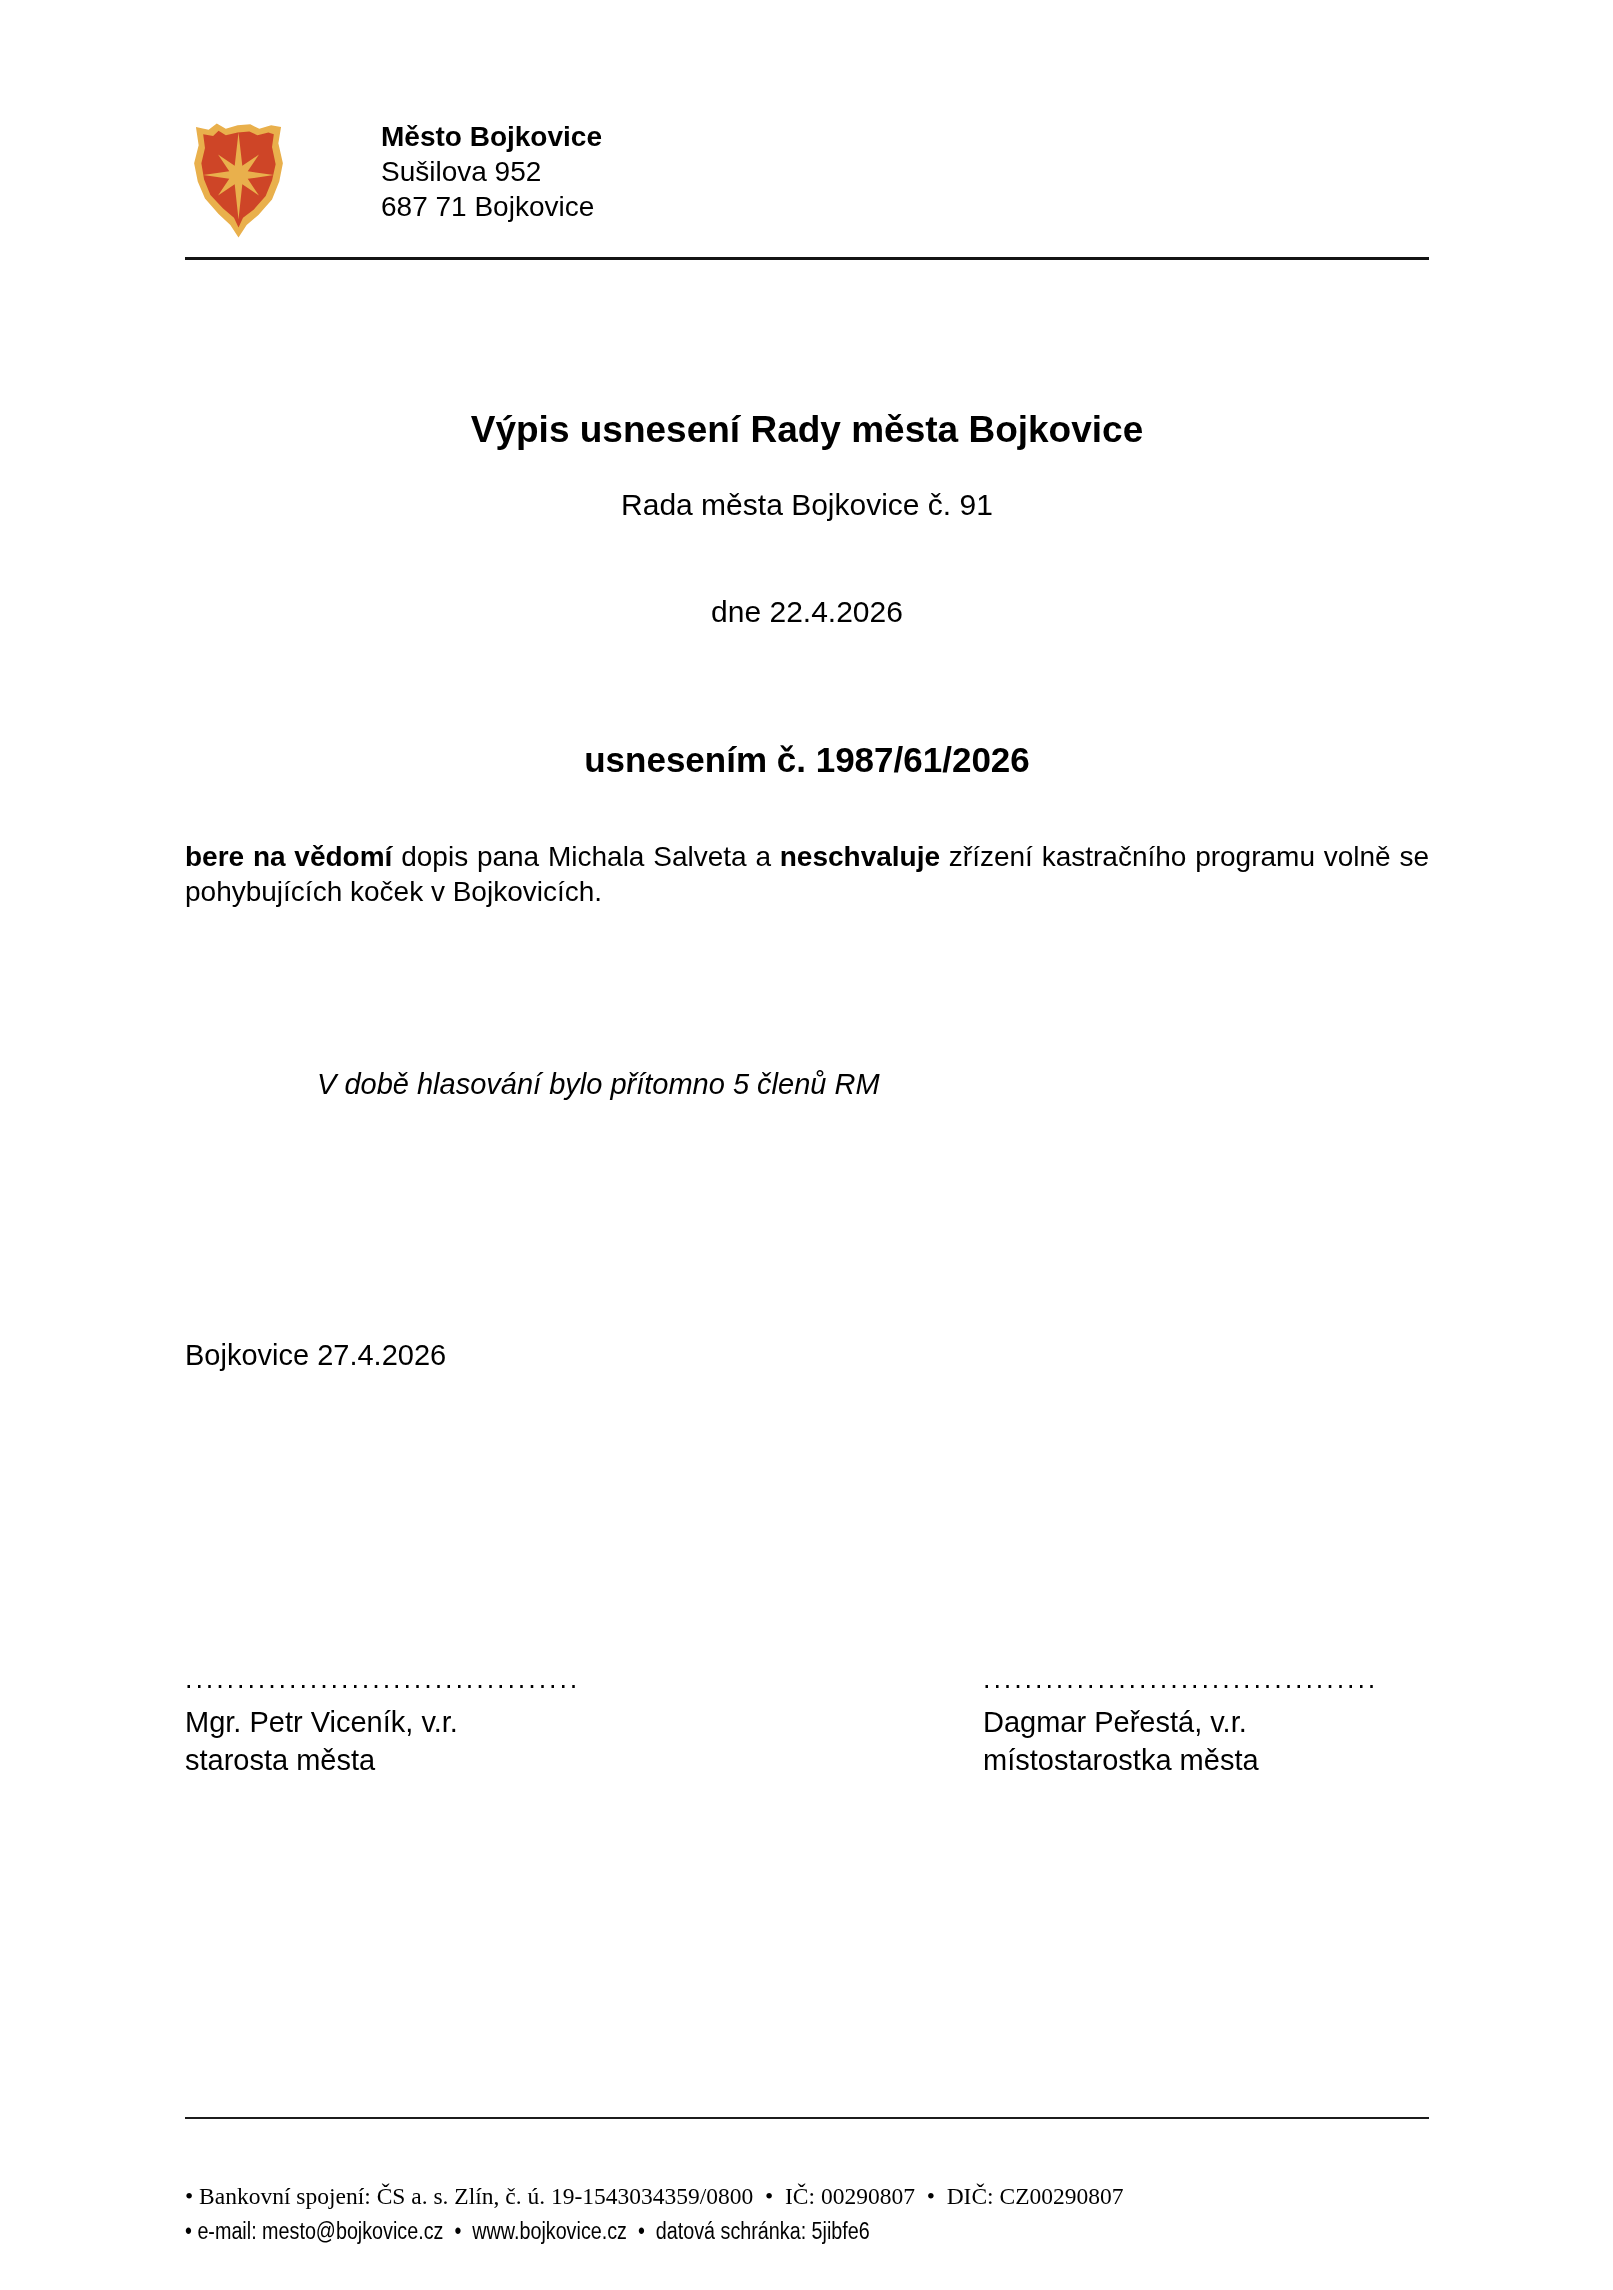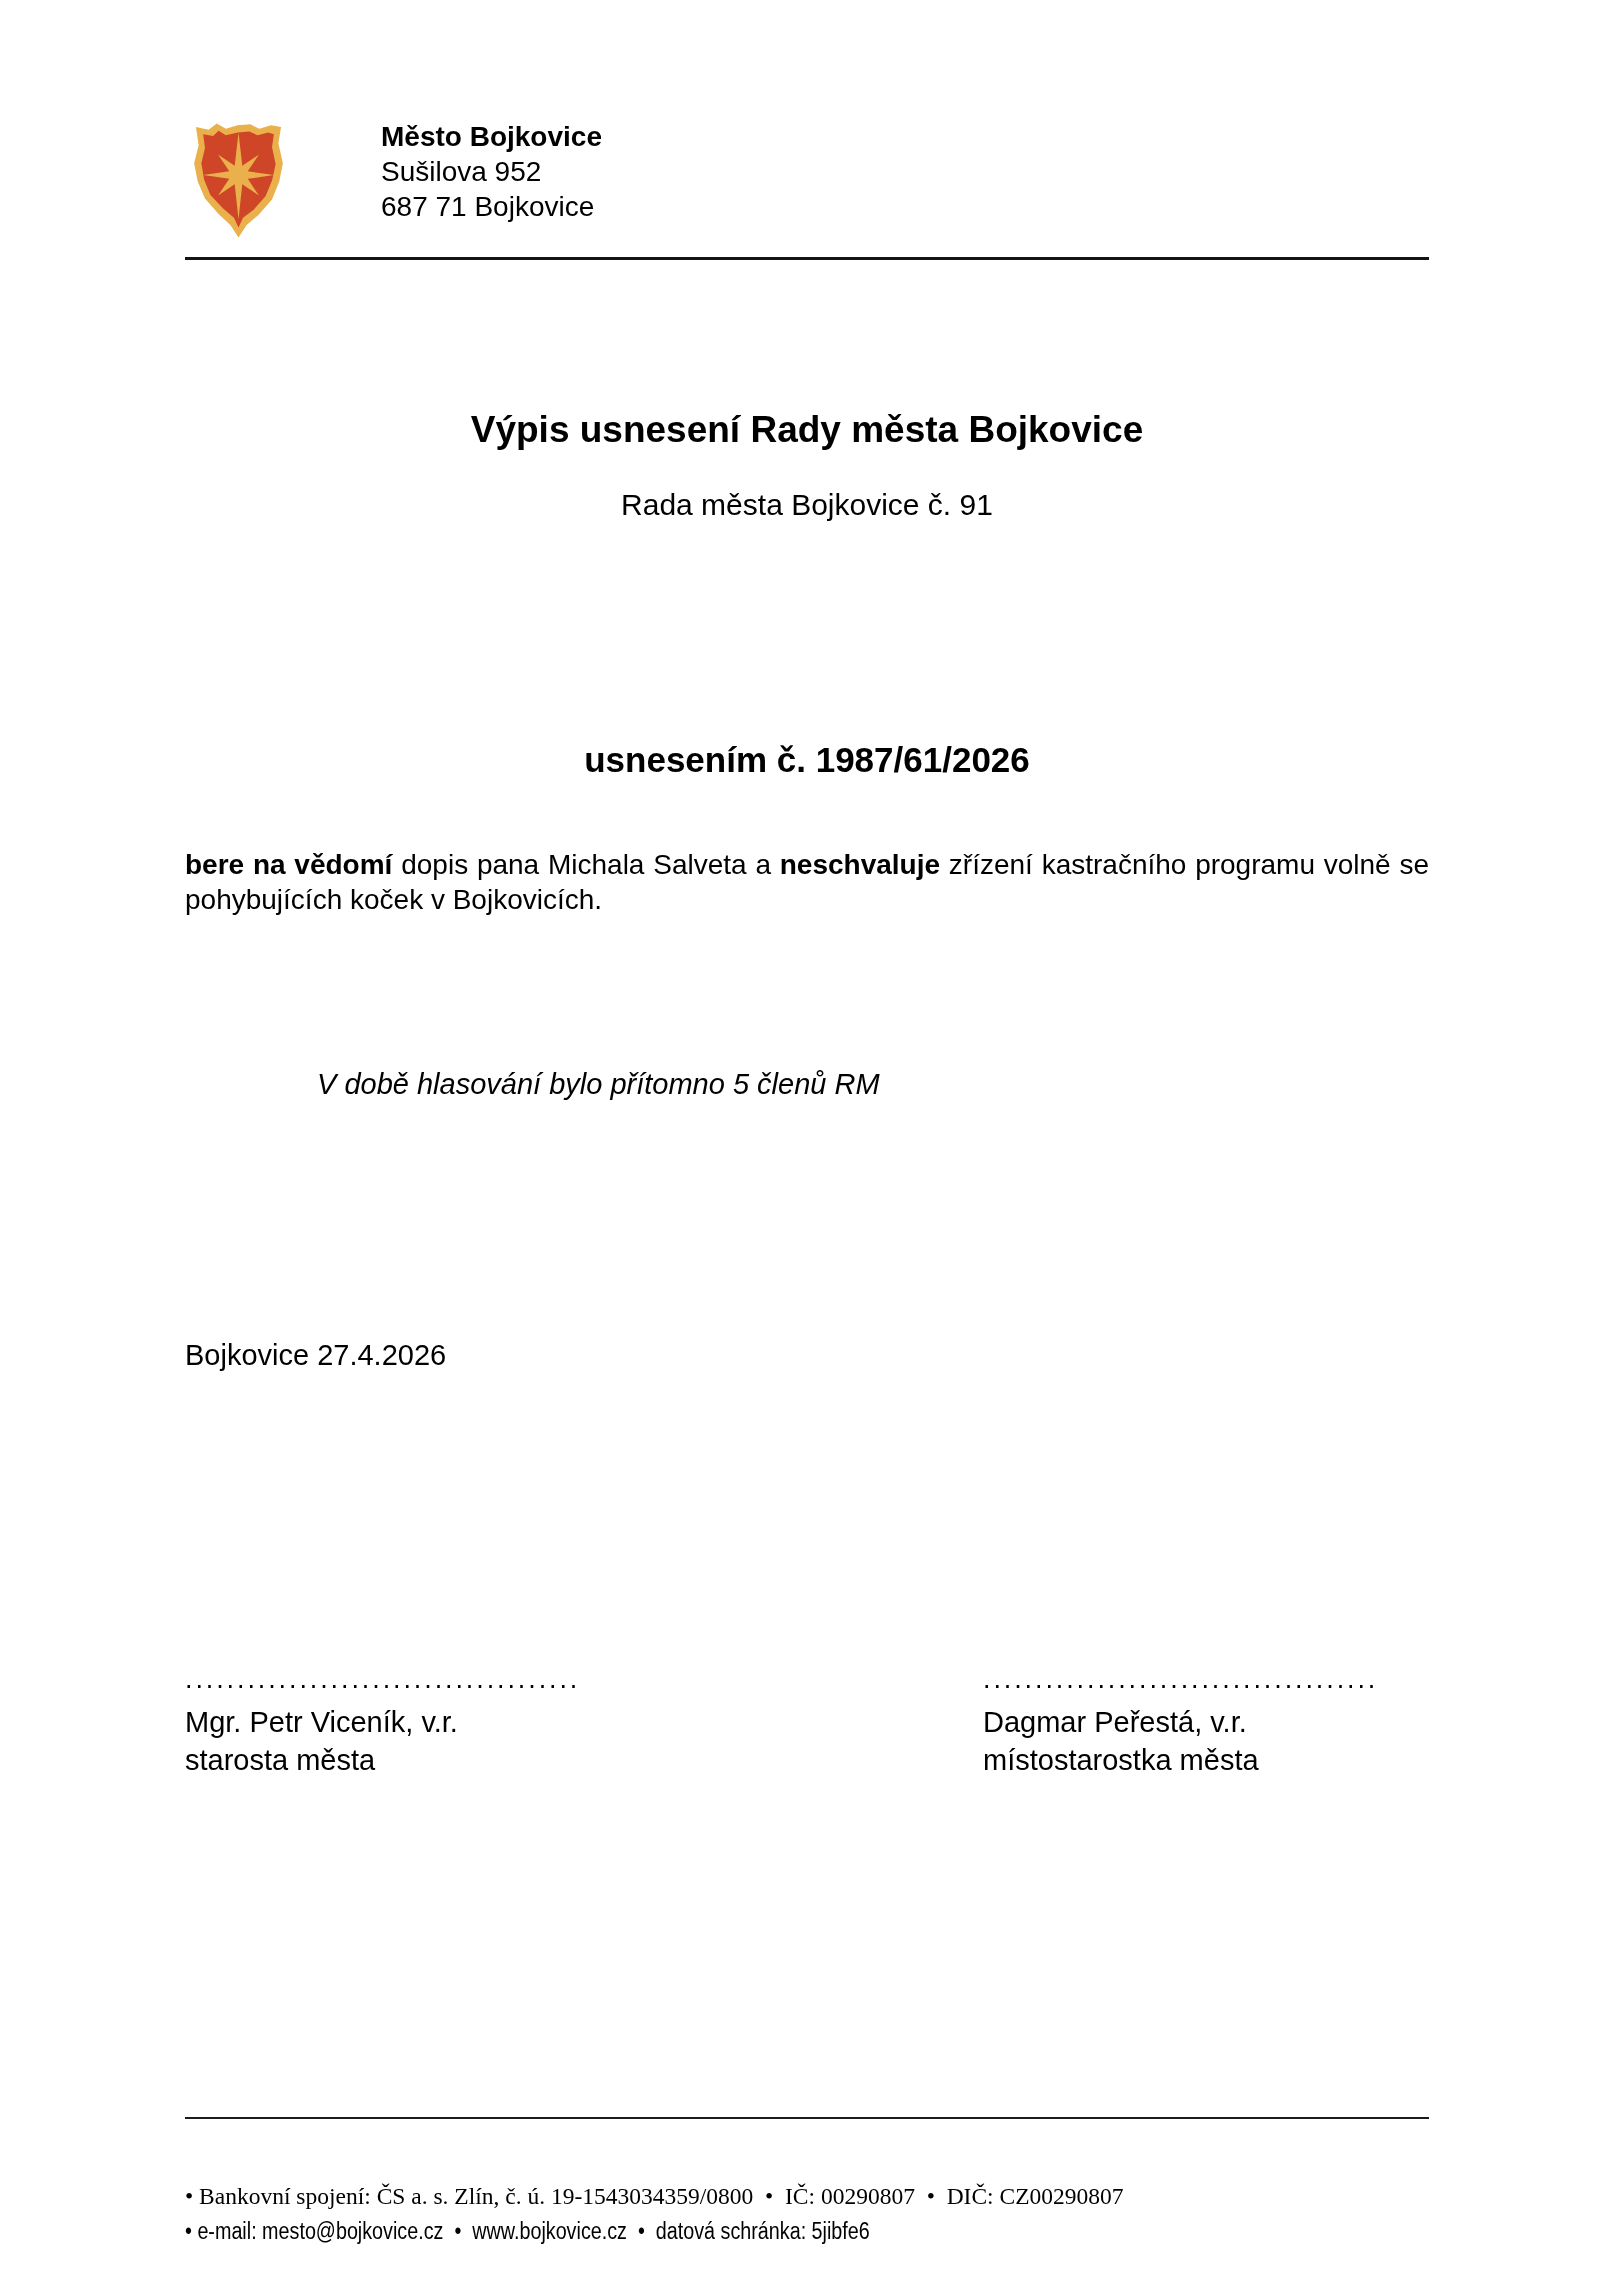--- a/index.html
+++ b/index.html
@@ -18,21 +18,21 @@
   .city-name{font-weight:bold;}
   .header-rule{position:absolute;left:185px;top:257px;width:1244px;height:2.7px;background:#141414;}
   
   .centerband{position:absolute;left:185px;width:1244px;text-align:center;}
   .title{top:382px;font-size:37px;font-weight:bold;line-height:43px;margin-top:26px;}
   .subtitle{top:488px;font-size:30px;}
   .session-date{top:595px;font-size:30px;}
   .resolution-no{top:740px;font-size:35px;font-weight:bold;}
   
   .body-text{position:absolute;left:185px;top:839px;width:1244px;font-size:28px;line-height:35px;}
-  .body-line1{text-align:justify;text-align-last:justify;margin-top:8px;}
+  .body-line1{text-align:justify;text-align-last:justify;}
   
   .voting{position:absolute;left:185px;top:1064px;font-size:29px;font-style:italic;line-height:40px;}
   .voting-line2{padding-left:132px;}
   
   .issue-date{position:absolute;left:185px;top:1339px;font-size:29px;}
   
   .sign-col{position:absolute;top:1663px;font-size:29px;line-height:38px;}
   .sign-left{left:185px;}
   .sign-right{left:983px;}
   .dots{font-size:27px;letter-spacing:2.9px;line-height:33px;white-space:nowrap;}
@@ -62,20 +62,21 @@
 
   <div class="header-text">
     <div class="city-name">Město Bojkovice</div>
     <div>Sušilova 952</div>
     <div>687 71 Bojkovice</div>
   </div>
   <div class="header-rule"></div>
 
   <div class="centerband title">Výpis usnesení Rady města Bojkovice</div>
   <div class="centerband subtitle">Rada města Bojkovice č. 91</div>
+  <div class="centerband session-date">dne 22.4.2026</div>
   <div class="centerband resolution-no">usnesením č. 1987/61/2026</div>
 
   <div class="body-text">
     <div class="body-line1">
       <b>bere na vědomí</b>
       <span>dopis pana Michala Salveta a</span>
       <b>neschvaluje</b>
       <span>zřízení kastračního programu volně se</span>
     </div>
     <div>pohybujících koček v Bojkovicích.</div>

